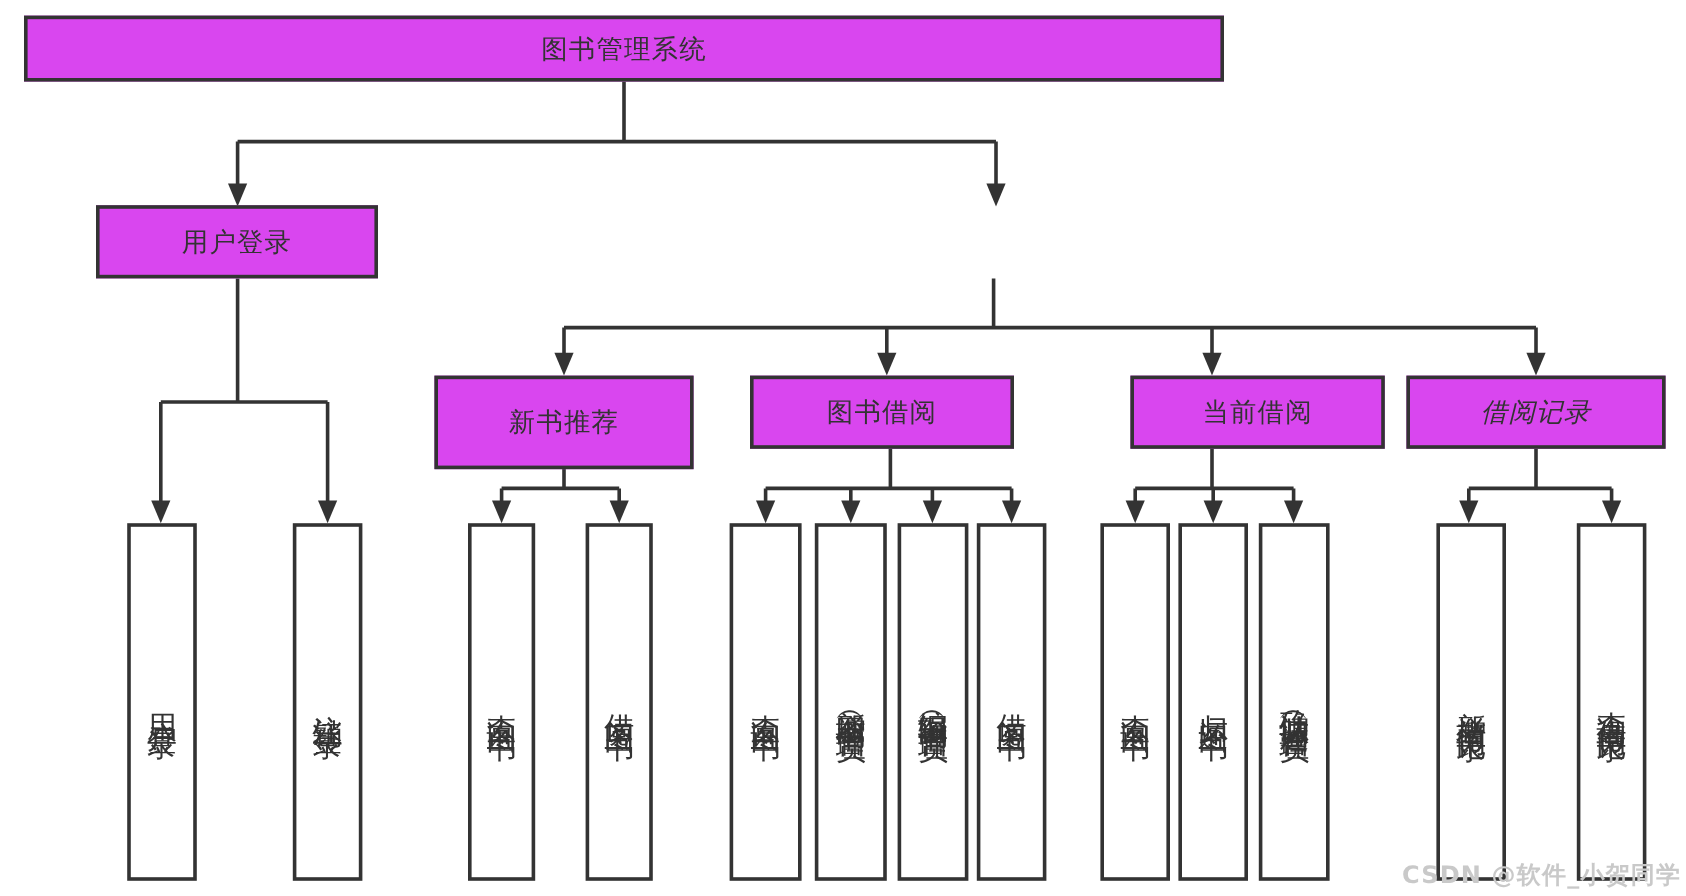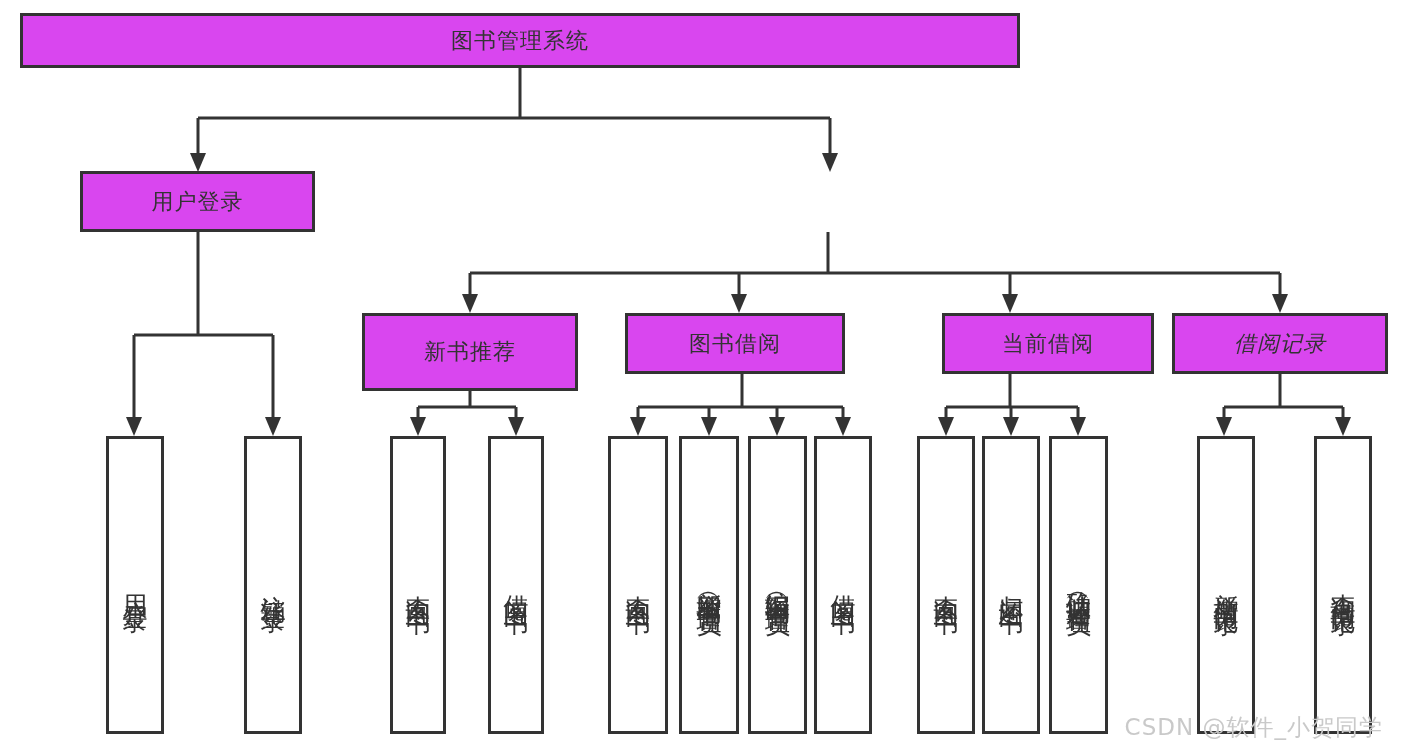--- a/index.html
+++ b/index.html
@@ -57,25 +57,26 @@
   #l-edit-book     { left:748px;  width:59px; letter-spacing:3px; }
   #l-borrow-b      { left:814px;  width:58px; }
   #l-query-c       { left:917px;  width:58px; }
   #l-return-book   { left:982px;  width:58px; }
   #l-confirm       { left:1049px; width:59px; letter-spacing:3px; }
   #l-add-record    { left:1197px; width:58px; letter-spacing:4px; }
   #l-query-record  { left:1314px; width:58px; letter-spacing:4px; }
 
   #watermark {
     position:absolute;
-    right:22px; bottom:4px;
-    font-size:23px;
+    right:4px; bottom:4px;
+    font-size:20px;
     color:#c9c9c9;
     z-index:3;
     letter-spacing:1px;
+    font-weight:bold;
   }
 </style>
 </head>
 <body>
 
 <div id="canvas">
 
   <svg id="wires" viewBox="0 0 1405 747" xmlns="http://www.w3.org/2000/svg">
 
     <path d="M520 68 V118 M198 118 H830 M198 118 V156 M830 118 V156" fill="none" stroke="#333333" stroke-width="3"></path>

